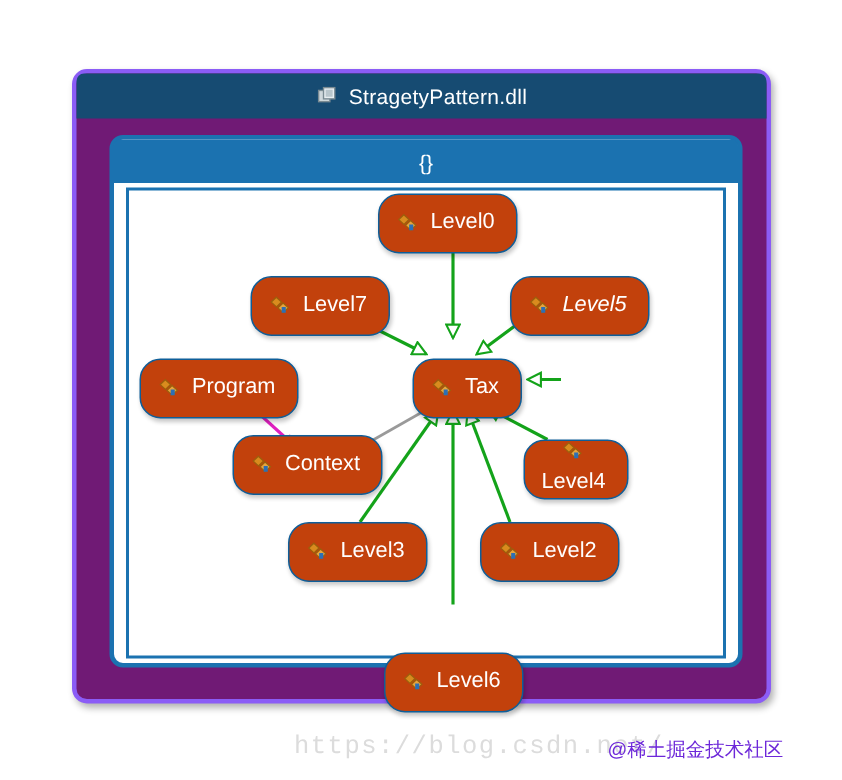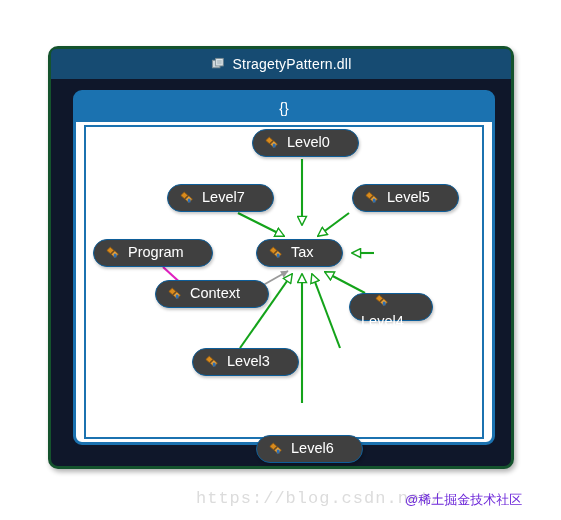--- a/index.html
+++ b/index.html
@@ -6,21 +6,21 @@
   body{
     width:561px;height:520px;background:#ffffff;
     font-family:"Liberation Sans", sans-serif;
     position:relative;overflow:hidden;
   }
   #stage{position:absolute;left:0;top:0;width:561px;height:520px;}
 
   
   .assembly{
     position:absolute;left:48px;top:46px;width:466px;height:423px;
-    border:3px solid #14532d;border-radius:10px;background:#0f172a;
+    border:3px solid #8b5cf6;border-radius:10px;background:#701a75;
     box-sizing:border-box;
     box-shadow:2px 3px 5px rgba(0,0,0,.30);
   }
   .assembly-header{
     position:absolute;left:0;top:0;right:0;height:30px;
     background:#164b72;border-radius:5px 5px 0 0;
     display:flex;align-items:center;justify-content:center;gap:7px;
     color:#ffffff;font-size:14px;letter-spacing:.2px;
   }
   
@@ -38,26 +38,26 @@
   .canvas{
     position:absolute;left:8px;top:32px;width:400px;height:314px;
     border:2px solid #1b72b0;background:#ffffff;box-sizing:border-box;
   }
 
   
   .graph{position:absolute;left:0;top:0;width:561px;height:520px;pointer-events:none;}
 
   
   .node{
-    position:absolute;height:28px;
-    background:#404040;
+    position:absolute;height:40px;
+    background:#c2410c;
     border:1px solid #0e5e99;
     border-radius:14px;
     display:flex;align-items:center;gap:6px;
-    padding:0 28px 0 11px;
+    padding:0 14px 0 11px;
     box-sizing:border-box;
     color:#ffffff;font-size:14.5px;white-space:nowrap;
     box-shadow:1px 2px 3px rgba(0,0,0,.22);
   }
   .node .label{line-height:1;position:relative;top:-1px;}
 
   
   .cls-icon{width:17px;height:15px;flex:0 0 auto;display:block;}
   .asm-icon{width:15px;height:15px;display:block;}
   .ns-icon{font-size:14px;line-height:1;color:#ffffff;}
@@ -147,49 +147,49 @@
 
   <div class="node" style="left:167px;top:184px;">
     <svg class="cls-icon" viewBox="0 0 18 16">
       <path d="M5.5,1.2 L9.2,4.6 L5.6,8.1 L1.9,4.7 z" fill="#d98b1e" stroke="#9c5f0c" stroke-width=".9"></path>
       <path d="M10.3,5.3 L14.1,8.7 L10.4,12.2 L6.7,8.8 z" fill="#e8a33d" stroke="#9c5f0c" stroke-width=".9"></path>
       <path d="M9.3,8.2 L12.2,8.2 L12.2,12.2 L9.3,12.2 z" fill="#2d6fb5"></path>
     </svg>
     <span class="label">Level7</span>
   </div>
 
-  <div class="node" style="left:352px;top:184px;">
+  <div class="node" style="left:340px;top:184px;font-style:italic;">
     <svg class="cls-icon" viewBox="0 0 18 16">
       <path d="M5.5,1.2 L9.2,4.6 L5.6,8.1 L1.9,4.7 z" fill="#d98b1e" stroke="#9c5f0c" stroke-width=".9"></path>
       <path d="M10.3,5.3 L14.1,8.7 L10.4,12.2 L6.7,8.8 z" fill="#e8a33d" stroke="#9c5f0c" stroke-width=".9"></path>
       <path d="M9.3,8.2 L12.2,8.2 L12.2,12.2 L9.3,12.2 z" fill="#2d6fb5"></path>
     </svg>
     <span class="label">Level5</span>
   </div>
 
   <div class="node" style="left:93px;top:239px;">
     <svg class="cls-icon" viewBox="0 0 18 16">
       <path d="M5.5,1.2 L9.2,4.6 L5.6,8.1 L1.9,4.7 z" fill="#d98b1e" stroke="#9c5f0c" stroke-width=".9"></path>
       <path d="M10.3,5.3 L14.1,8.7 L10.4,12.2 L6.7,8.8 z" fill="#e8a33d" stroke="#9c5f0c" stroke-width=".9"></path>
       <path d="M9.3,8.2 L12.2,8.2 L12.2,12.2 L9.3,12.2 z" fill="#2d6fb5"></path>
     </svg>
     <span class="label">Program</span>
   </div>
 
-  <div class="node" style="left:256px;top:239px;">
+  <div class="node" style="left:275px;top:239px;">
     <svg class="cls-icon" viewBox="0 0 18 16">
       <path d="M5.5,1.2 L9.2,4.6 L5.6,8.1 L1.9,4.7 z" fill="#d98b1e" stroke="#9c5f0c" stroke-width=".9"></path>
       <path d="M10.3,5.3 L14.1,8.7 L10.4,12.2 L6.7,8.8 z" fill="#e8a33d" stroke="#9c5f0c" stroke-width=".9"></path>
       <path d="M9.3,8.2 L12.2,8.2 L12.2,12.2 L9.3,12.2 z" fill="#2d6fb5"></path>
     </svg>
     <span class="label">Tax</span>
   </div>
 
 
-  <div class="node" style="left:155px;top:280px;">
+  <div class="node" style="left:155px;top:290px;">
     <svg class="cls-icon" viewBox="0 0 18 16">
       <path d="M5.5,1.2 L9.2,4.6 L5.6,8.1 L1.9,4.7 z" fill="#d98b1e" stroke="#9c5f0c" stroke-width=".9"></path>
       <path d="M10.3,5.3 L14.1,8.7 L10.4,12.2 L6.7,8.8 z" fill="#e8a33d" stroke="#9c5f0c" stroke-width=".9"></path>
       <path d="M9.3,8.2 L12.2,8.2 L12.2,12.2 L9.3,12.2 z" fill="#2d6fb5"></path>
     </svg>
     <span class="label">Context</span>
   </div>
 
   <div class="node" style="left:349px;top:293px;flex-direction:column;">
     <svg class="cls-icon" viewBox="0 0 18 16">
@@ -202,20 +202,28 @@
 
   <div class="node" style="left:192px;top:348px;">
     <svg class="cls-icon" viewBox="0 0 18 16">
       <path d="M5.5,1.2 L9.2,4.6 L5.6,8.1 L1.9,4.7 z" fill="#d98b1e" stroke="#9c5f0c" stroke-width=".9"></path>
       <path d="M10.3,5.3 L14.1,8.7 L10.4,12.2 L6.7,8.8 z" fill="#e8a33d" stroke="#9c5f0c" stroke-width=".9"></path>
       <path d="M9.3,8.2 L12.2,8.2 L12.2,12.2 L9.3,12.2 z" fill="#2d6fb5"></path>
     </svg>
     <span class="label">Level3</span>
   </div>
 
+  <div class="node" style="left:320px;top:348px;">
+    <svg class="cls-icon" viewBox="0 0 18 16">
+      <path d="M5.5,1.2 L9.2,4.6 L5.6,8.1 L1.9,4.7 z" fill="#d98b1e" stroke="#9c5f0c" stroke-width=".9"></path>
+      <path d="M10.3,5.3 L14.1,8.7 L10.4,12.2 L6.7,8.8 z" fill="#e8a33d" stroke="#9c5f0c" stroke-width=".9"></path>
+      <path d="M9.3,8.2 L12.2,8.2 L12.2,12.2 L9.3,12.2 z" fill="#2d6fb5"></path>
+    </svg>
+    <span class="label">Level2</span>
+  </div>
 
   <div class="node" style="left:256px;top:403px;margin-top:32px;">
     <svg class="cls-icon" viewBox="0 0 18 16">
       <path d="M5.5,1.2 L9.2,4.6 L5.6,8.1 L1.9,4.7 z" fill="#d98b1e" stroke="#9c5f0c" stroke-width=".9"></path>
       <path d="M10.3,5.3 L14.1,8.7 L10.4,12.2 L6.7,8.8 z" fill="#e8a33d" stroke="#9c5f0c" stroke-width=".9"></path>
       <path d="M9.3,8.2 L12.2,8.2 L12.2,12.2 L9.3,12.2 z" fill="#2d6fb5"></path>
     </svg>
     <span class="label">Level6</span>
   </div>
 

